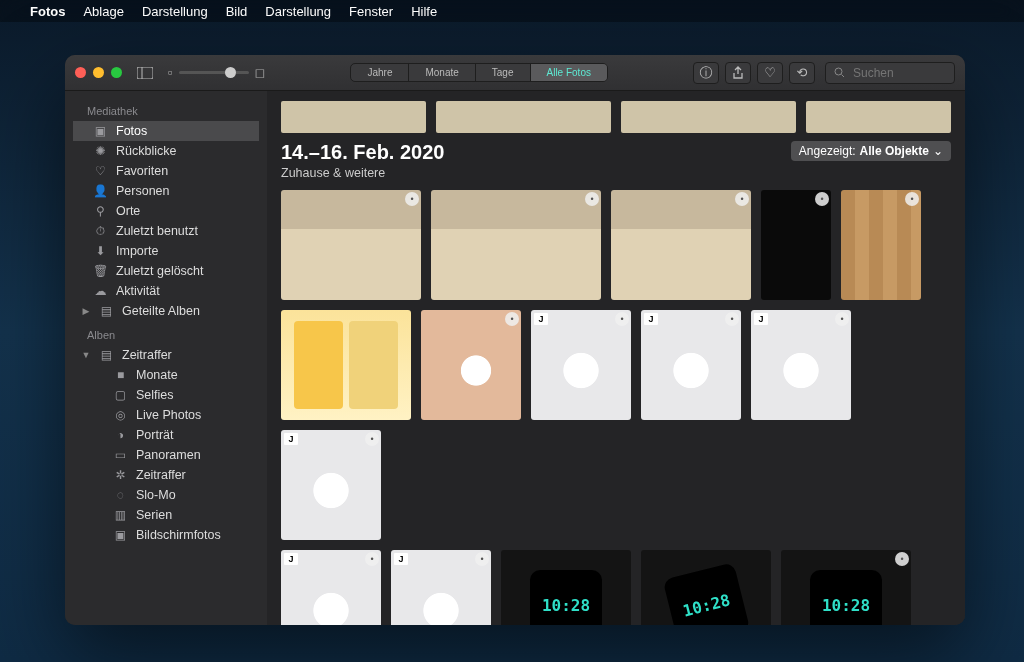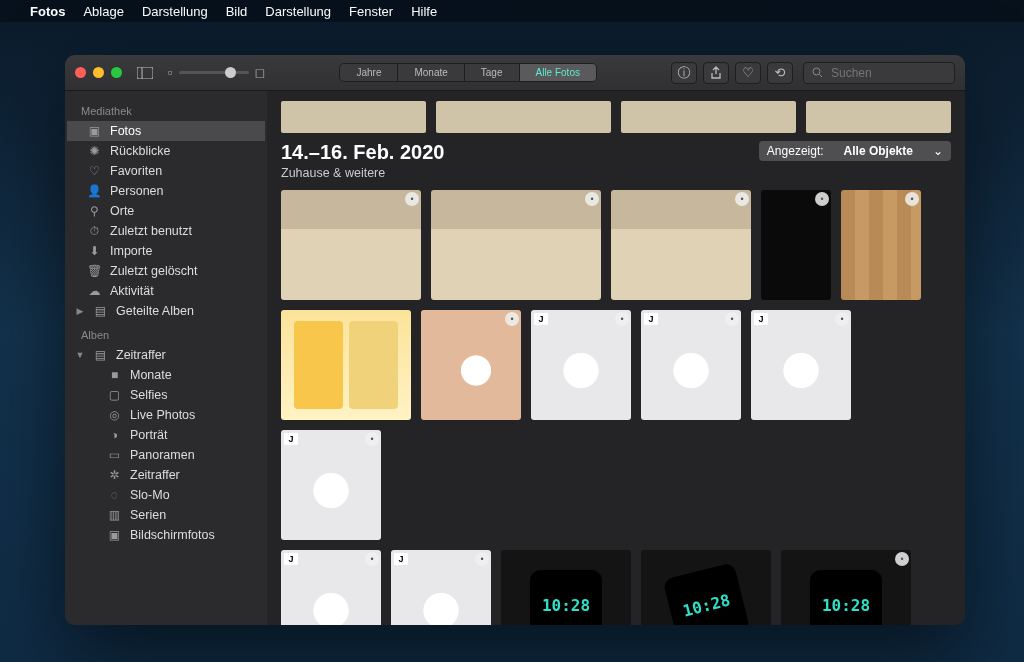--- a/index.html
+++ b/index.html
@@ -20,37 +20,37 @@
   .zoom{display:flex;align-items:center;gap:6px;color:#aaa;}
   .zoom .track{width:70px;height:3px;background:#555;border-radius:2px;position:relative;}
   .zoom .knob{position:absolute;top:-4px;left:46px;width:11px;height:11px;border-radius:50%;background:#ccc;}
   .seg{display:flex;background:#3a3a3c;border-radius:5px;overflow:hidden;border:1px solid #1e1e1e;}
   .seg div{padding:3px 16px;font-size:10px;color:#bbb;border-right:1px solid #1e1e1e;cursor:default;}
   .seg div:last-child{border-right:none;}
   .seg .on{background:#5a5a5c;color:#5eead4;}
   .titlebar .spacer{flex:1;}
   .icongrp{display:flex;gap:6px;}
   .icongrp .tb-btn{background:#3a3a3c;border:1px solid #1e1e1e;}
-  .search{display:flex;align-items:center;gap:6px;background:#3a3a3c;border:1px solid #1e1e1e;border-radius:4px;padding:2px 8px;width:152px;color:#888;}
+  .search{display:flex;align-items:center;gap:6px;background:#3a3a3c;border:1px solid #1e1e1e;border-radius:4px;padding:2px 8px;width:130px;color:#888;}
   .search input{background:none;border:none;outline:none;color:#ddd;font-size:12px;width:100%;}
   
   .body{flex:1;display:flex;min-height:0;}
-  .sidebar{width:202px;background:#2b2b2d;overflow-y:auto;padding:6px 2px 10px;font-size:12.5px;}
+  .sidebar{width:202px;background:#2b2b2d;overflow-y:auto;padding:6px 8px 10px;font-size:12.5px;}
   .sec-title{color:#8a8a8e;font-size:11px;padding:8px 14px 4px;}
   .item{display:flex;align-items:center;gap:8px;padding:3px 14px 3px 20px;color:#ddd;cursor:default;}
   .item.sel{background:#4a4a4c;color:#fff;}
   .item .disc{width:10px;display:inline-flex;justify-content:center;color:#888;font-size:9px;margin-left:-12px;}
   .item.child{padding-left:40px;}
   .ico{width:15px;text-align:center;color:#9a9a9e;font-size:12px;}
   .content{flex:1;background:#242426;display:flex;flex-direction:column;min-width:0;}
   .content-scroll{flex:1;overflow:auto;padding:10px 14px 6px;}
   .date-head{display:flex;align-items:flex-start;justify-content:space-between;}
   .date-head .left h2{margin:0;font-size:20px;font-weight:700;color:#fff;}
   .date-head .left .sub{font-size:12.5px;color:#ccc;margin-top:2px;}
-  .show-btn{display:flex;align-items:center;gap:20px;background:rgba(90,90,92,.8);border-radius:4px;padding:3px 8px;font-size:12px;color:#fff;text-align:center;}
+  .show-btn{display:flex;align-items:center;gap:4px;background:rgba(90,90,92,.8);border-radius:4px;padding:3px 8px;font-size:12px;color:#fff;text-align:center;}
   .grid{display:flex;flex-wrap:wrap;gap:10px;margin-top:10px;}
   .thumb{position:relative;height:110px;border-radius:3px;overflow:hidden;background:#3a3a3c;}
   .thumb .pin{position:absolute;top:2px;right:2px;width:14px;height:14px;border-radius:50%;background:rgba(240,240,240,.85);display:flex;align-items:center;justify-content:center;font-size:9px;color:#555;}
   .thumb .jbadge{position:absolute;top:3px;left:3px;width:14px;height:12px;background:#fff;color:#000;font-size:9px;font-weight:700;display:flex;align-items:center;justify-content:center;border-radius:1px;}
   
   .t-floor{background:linear-gradient(#c7b89d 35%,#e0d2b4 35%);}
   .t-wood{background:repeating-linear-gradient(90deg,#b88a55 0 14px,#c79a64 14px 28px);}
   .t-dark{background:#0a0a0a;}
   .t-doc{background:#fff0c0;}
   .t-pods{background:radial-gradient(circle at 50% 55%,#fff 0 22%,#e8e8ea 23% 100%);}

